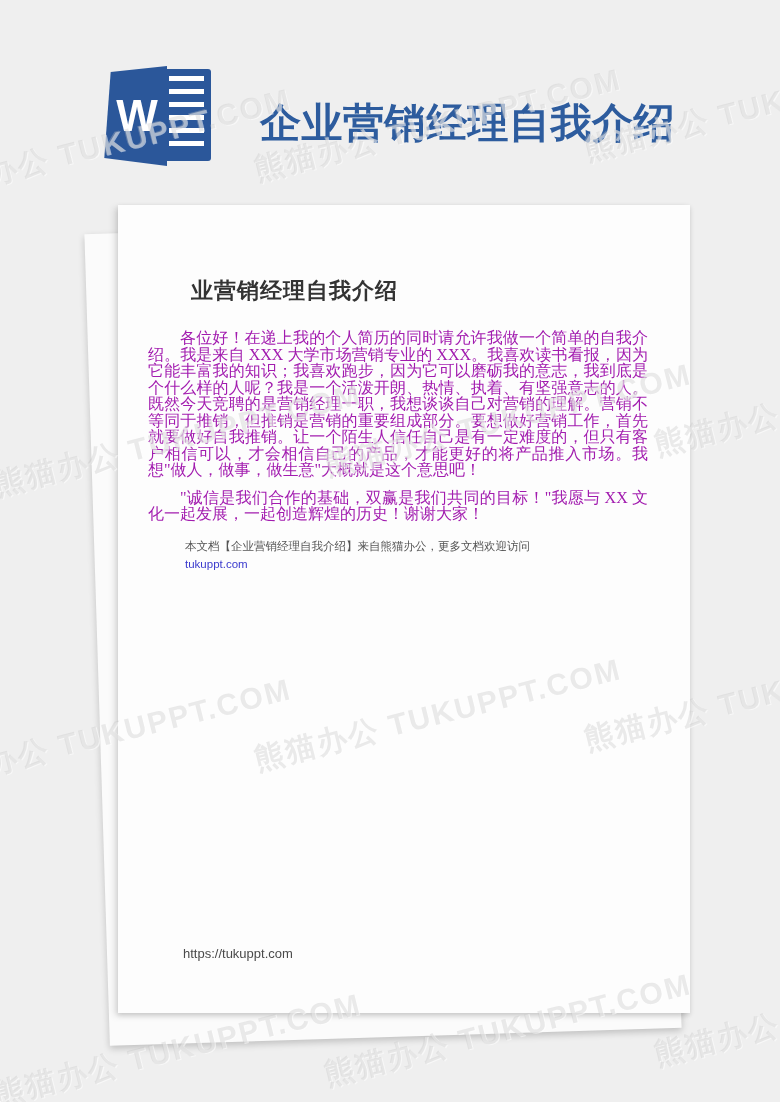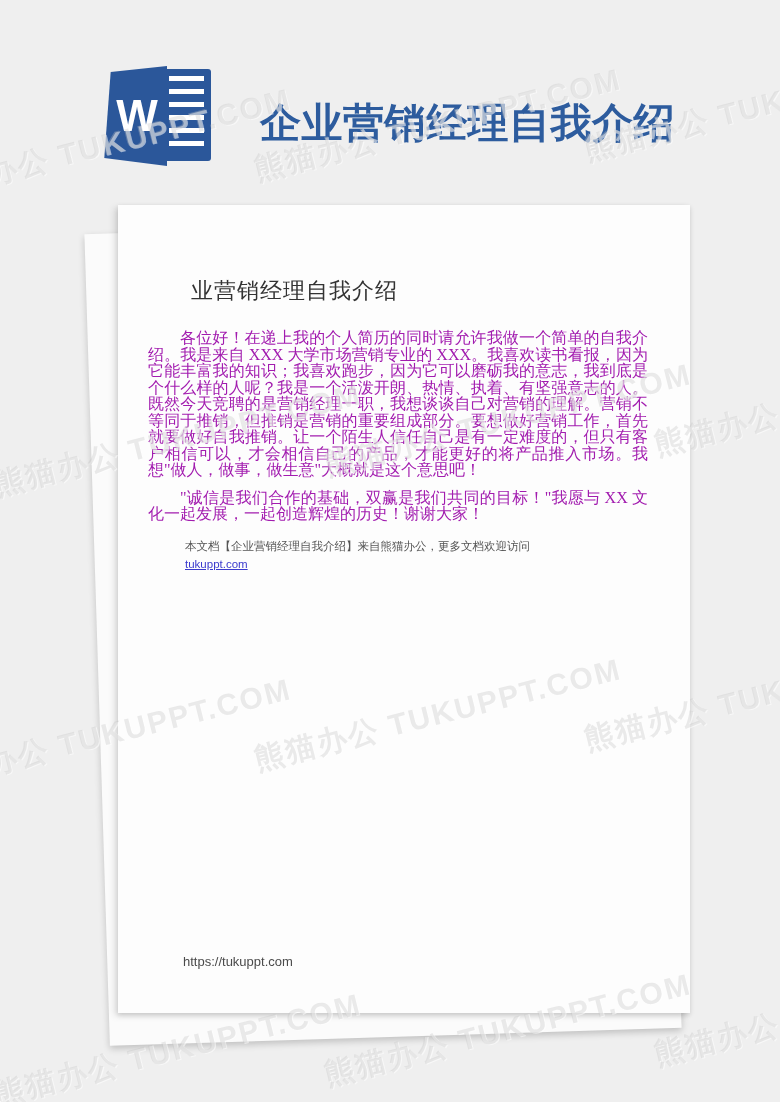--- a/index.html
+++ b/index.html
@@ -78,20 +78,21 @@
     font-family: "Liberation Serif", "DejaVu Serif", serif;
     color: #3d3d3d;
   }
 
   .doc-title {
     font-size: 22px;
     color: #333333;
     margin-left: 43px;
     margin-bottom: 24px;
     letter-spacing: 1px;
+    font-weight: bold;
   }
   .doc-body p {
     font-size: 16px;
     line-height: 16.5px;
     text-align: justify;
     text-indent: 2em;
     margin-bottom: 11px;
     color: #a21caf;
   }
   .source-note {
@@ -99,26 +100,25 @@
     margin-top: 16px;
     font-size: 11.5px;
     line-height: 15px;
     color: #555555;
   }
   .source-link {
     display: inline-block;
     margin-left: 37px;
     font-size: 11.5px;
     color: #3a3acd;
-    text-decoration: underline;
     font-family: "Liberation Sans", sans-serif;
     cursor: pointer;
   }
   .page-url {
-    position: absolute; left: 65px; bottom: 44px;
+    position: absolute; left: 65px; bottom: 52px;
     font-size: 13px;
     color: #4a4a4a;
     font-family: "Liberation Sans", sans-serif;
   }
 
   
   .watermark-layer { position: absolute; left: 0; top: 0; width: 780px; height: 1102px; z-index: 10; pointer-events: none; }
   .wm {
     position: absolute;
     white-space: nowrap;

